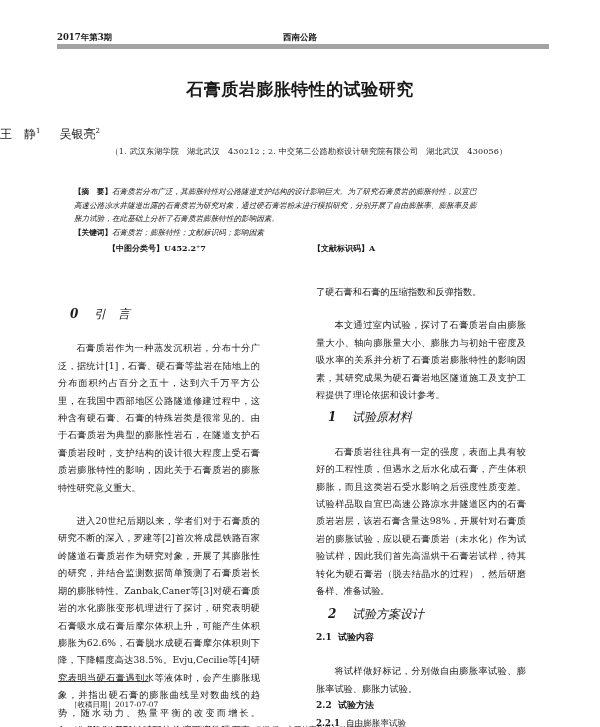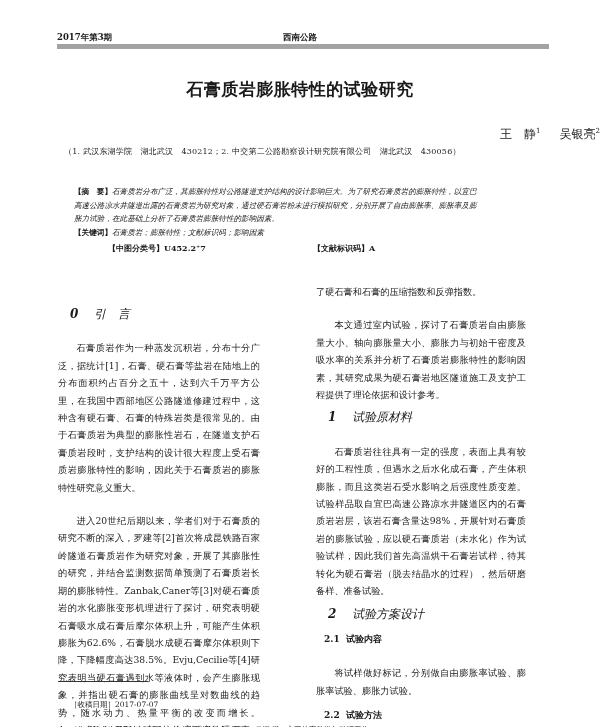--- a/index.html
+++ b/index.html
@@ -4,38 +4,38 @@
 <style>
   html, body { margin: 0; padding: 0; background: #ffffff; }
   body { width: 600px; height: 727px; position: relative; overflow: hidden;
          font-family: "DejaVu Serif", serif; color: #1a1a1a; }
   .hdr { position: absolute; top: 30px; left: 57px; width: 492px; height: 14px;
          border-bottom: 5px solid #a3a3a3; font-size: 8.5px; font-weight: bold; }
   .hdr .left { position: absolute; left: 0; top: 2px; }
   .hdr .mid { position: absolute; left: 226px; top: 2px; }
   .title { position: absolute; top: 78px; left: 0; width: 600px; text-align: center;
            font-family: Liberation Serif, serif; font-weight: bold; font-size: 17px; letter-spacing: 0.5px; }
-  .authors { position: absolute; top: 126px; left: 0; width: 600px; text-align: right; font-size: 12px; }
+  .authors { position: absolute; top: 126px; left: 0; width: 600px; text-align: left; font-size: 12px; }
   .authors sup { font-size: 7px; }
-  .affil { position: absolute; top: 146px; left: 64px; width: 490px; font-size: 8px; white-space: nowrap; letter-spacing: 0.2px; }
+  .affil { position: absolute; top: 146px; left: 64px; width: 490px; font-size: 8px; white-space: nowrap; letter-spacing: 0.2px; text-align: center; }
   .abstract { position: absolute; top: 185px; left: 60px; width: 420px; font-size: 7.6px; line-height: 13.5px; }
   .abstract .lbl { font-weight: bold; font-style: normal; }
   .abstract .it { font-style: italic; }
   .abstract p { margin: 0; }
   .abstract .ind { padding-left: 14px; }
   .cls { position: absolute; top: 243px; left: 108px; width: 380px; font-size: 8px; font-weight: bold; }
   .cls .doc { position: absolute; left: 205px; top: 0; }
   .col { position: absolute; font-size: 9.2px; line-height: 17.4px; text-align: justify; }
   .col.l { top: 300px; left: 58px; width: 202px; }
   .col.r { top: 283px; left: 316px; width: 210px; }
   .col p { margin: 0; }
   .col .ind { text-indent: 2em; margin-top: 16px; }
   h2 { margin: 6px 0 6px 12px; font-size: 12px; font-weight: normal; font-family: "DejaVu Sans", sans-serif; font-style: italic; }
   h2 .num { font-weight: bold; display: inline-block; width: 24px; font-family: "DejaVu Serif", serif; }
-  h3 { margin: 8px; font-size: 9px; font-weight: bold; font-family: "DejaVu Sans", sans-serif; }
+  h3 { margin: 0; font-size: 9px; font-weight: bold; font-family: "DejaVu Sans", sans-serif; }
   h3 .num { display: inline-block; width: 22px; font-family: "DejaVu Serif", serif; }
   h4 { margin: 0; font-size: 8.6px; font-weight: normal; }
   h4 .num { display: inline-block; width: 30px; font-weight: bold; }
   .fnrule { position: absolute; top: 681px; left: 58px; width: 90px; border-top: 1px solid #333; }
   .fn { position: absolute; top: 686px; left: 58px; width: 500px; font-size: 7.5px; line-height: 13px; }
   .fn p { margin: 12px; }
 </style>
 </head>
 <body>
 

